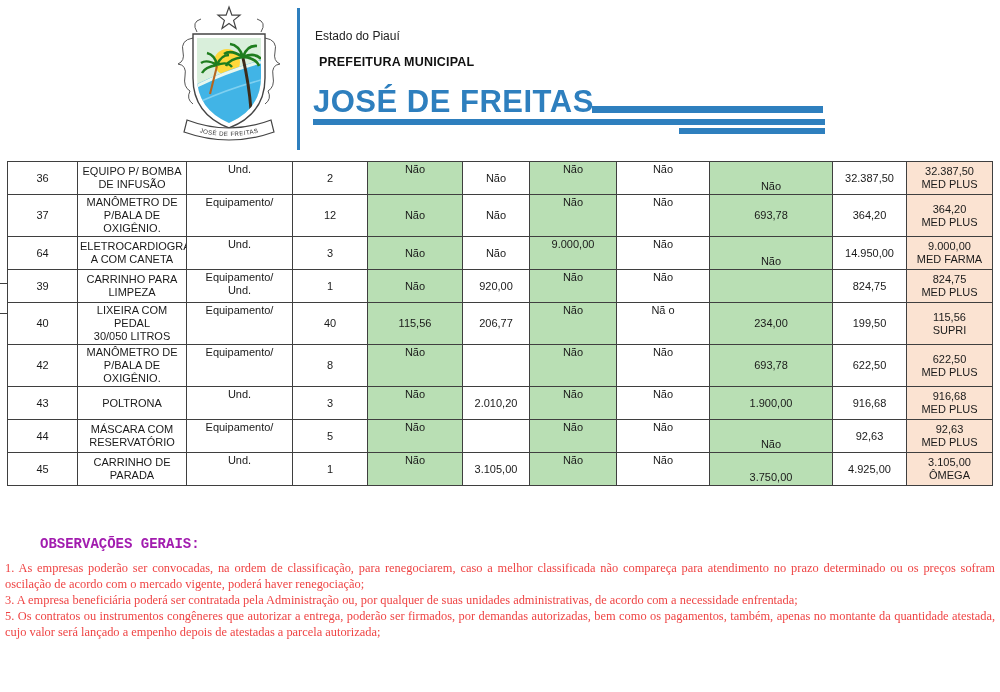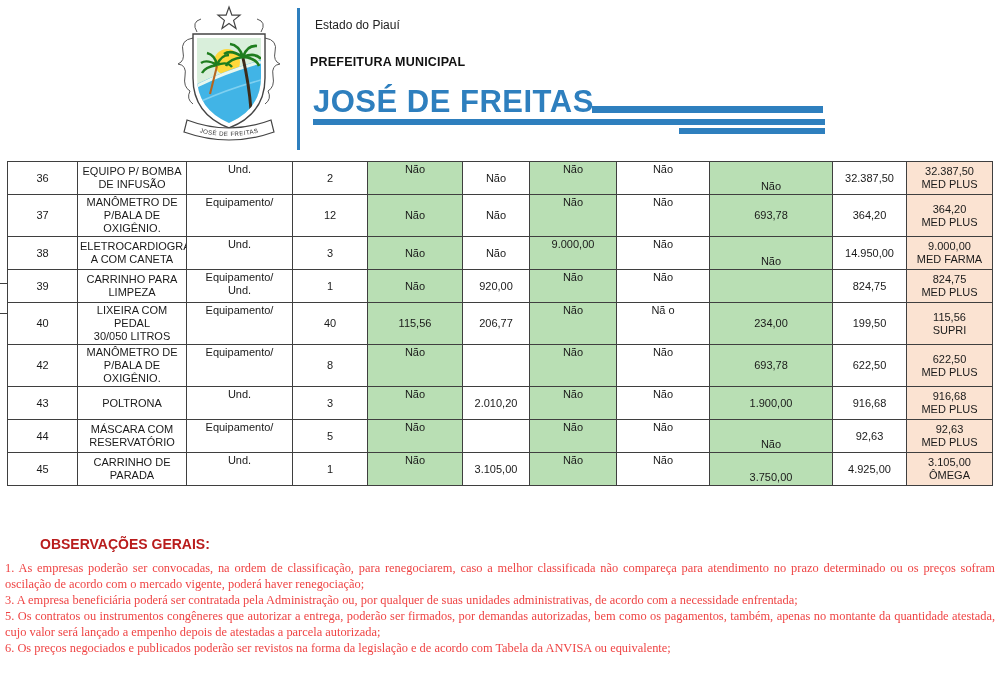--- a/index.html
+++ b/index.html
@@ -3,22 +3,22 @@
 <meta charset="utf-8">
 <style>
   html,body{margin:0;padding:0;}
   body{
     width:1000px;height:692px;position:relative;background:#ffffff;
     font-family:"Liberation Sans",sans-serif;color:#1a1a1a;overflow:hidden;
   }
   
   .crest{position:absolute;left:170px;top:4px;width:118px;height:146px;}
   .vline{position:absolute;left:297px;top:8px;width:3px;height:142px;background:#2e7fbe;}
-  .estado{position:absolute;left:315px;top:18px;font-size:12px;color:#222;}
-  .prefeitura{position:absolute;left:310px;top:55px;font-size:12.5px;font-weight:bold;color:#111;letter-spacing:.2px;}
+  .estado{position:absolute;left:315px;top:29px;font-size:12px;color:#222;}
+  .prefeitura{position:absolute;left:319px;top:55px;font-size:12.5px;font-weight:bold;color:#111;letter-spacing:.2px;}
   .city-title{position:absolute;left:313px;top:84px;font-size:31px;font-weight:bold;color:#2e7fbe;letter-spacing:.5px;}
   .bar{position:absolute;background:#2e7fbe;}
   .bar-a{left:592px;top:106px;width:231px;height:7px;}
   .bar-b{left:313px;top:119px;width:512px;height:6px;}
   .bar-c{left:679px;top:128px;width:146px;height:6px;}
   
   table.grid{
     position:absolute;left:7px;top:161px;width:986px;
     border-collapse:collapse;table-layout:fixed;
     font-size:11px;line-height:13px;
@@ -31,21 +31,21 @@
   td.bg-p{background:#fbe3d2;}
   td.va-t{vertical-align:top;margin-top:16px;}
   td.va-m{vertical-align:middle;}
   td.va-b{vertical-align:bottom;padding-bottom:2px;}
   .stub{position:absolute;left:0;width:8px;height:1px;background:#3f3f3f;}
   .stub1{top:283px;}
   .stub2{top:313px;}
   
   .obs-title{
     position:absolute;left:40px;top:536px;
-    font-family:Liberation Sans, sans-serif;font-weight:bold;font-size:14px;color:#b91c1c;text-align:right;
+    font-family:Liberation Mono, monospace;font-weight:bold;font-size:14px;color:#a21caf;text-align:right;
   }
   .obs-list{
     position:absolute;left:5px;top:560px;width:990px;
     font-family:"Liberation Serif",serif;font-size:12.4px;line-height:16px;
     color:#ef4444;text-align:justify;
   }
 </style>
 </head>
 <body>
 
@@ -132,21 +132,21 @@
         <td class="bg-g va-m">Não</td>
         <td class="va-m">Não</td>
         <td class="bg-g va-t">Não</td>
         <td class="va-t">Não</td>
         <td class="bg-g va-m">693,78</td>
         <td class="va-m">364,20</td>
         <td class="bg-p va-m">364,20
 MED PLUS</td>
       </tr>
       <tr>
-        <td class="va-m">38</td>
+        <td class="va-m">64</td>
         <td class="va-m">ELETROCARDIOGRAM
 A COM CANETA</td>
         <td class="va-t">Und.</td>
         <td class="va-m">3</td>
         <td class="bg-g va-m">Não</td>
         <td class="va-m">Não</td>
         <td class="bg-g va-t">9.000,00</td>
         <td class="va-t">Não</td>
         <td class="bg-g va-b">Não</td>
         <td class="va-m">14.950,00</td>
@@ -246,14 +246,13 @@
     </tbody>
 </table>
 <div class="stub stub1"></div>
 <div class="stub stub2"></div>
 
 <div class="obs-title">OBSERVAÇÕES GERAIS:</div>
 <div class="obs-list" id="obs-list">
     <div>1. As empresas poderão ser convocadas, na ordem de classificação, para renegociarem, caso a melhor classificada não compareça para atendimento no prazo determinado ou os preços sofram oscilação de acordo com o mercado vigente, poderá haver renegociação;</div>
     <div>3. A empresa beneficiária poderá ser contratada pela Administração ou, por qualquer de suas unidades administrativas, de acordo com a necessidade enfrentada;</div>
     <div>5. Os contratos ou instrumentos congêneres que autorizar a entrega, poderão ser firmados, por demandas autorizadas, bem como os pagamentos, também, apenas no montante da quantidade atestada, cujo valor será lançado a empenho depois de atestadas a parcela autorizada;</div>
-    <div>6. Os preços negociados e publicados poderão ser revistos na forma da legislação e de acordo com Tabela da ANVISA ou equivalente;</div>
   </div>
 
 </body></html>

